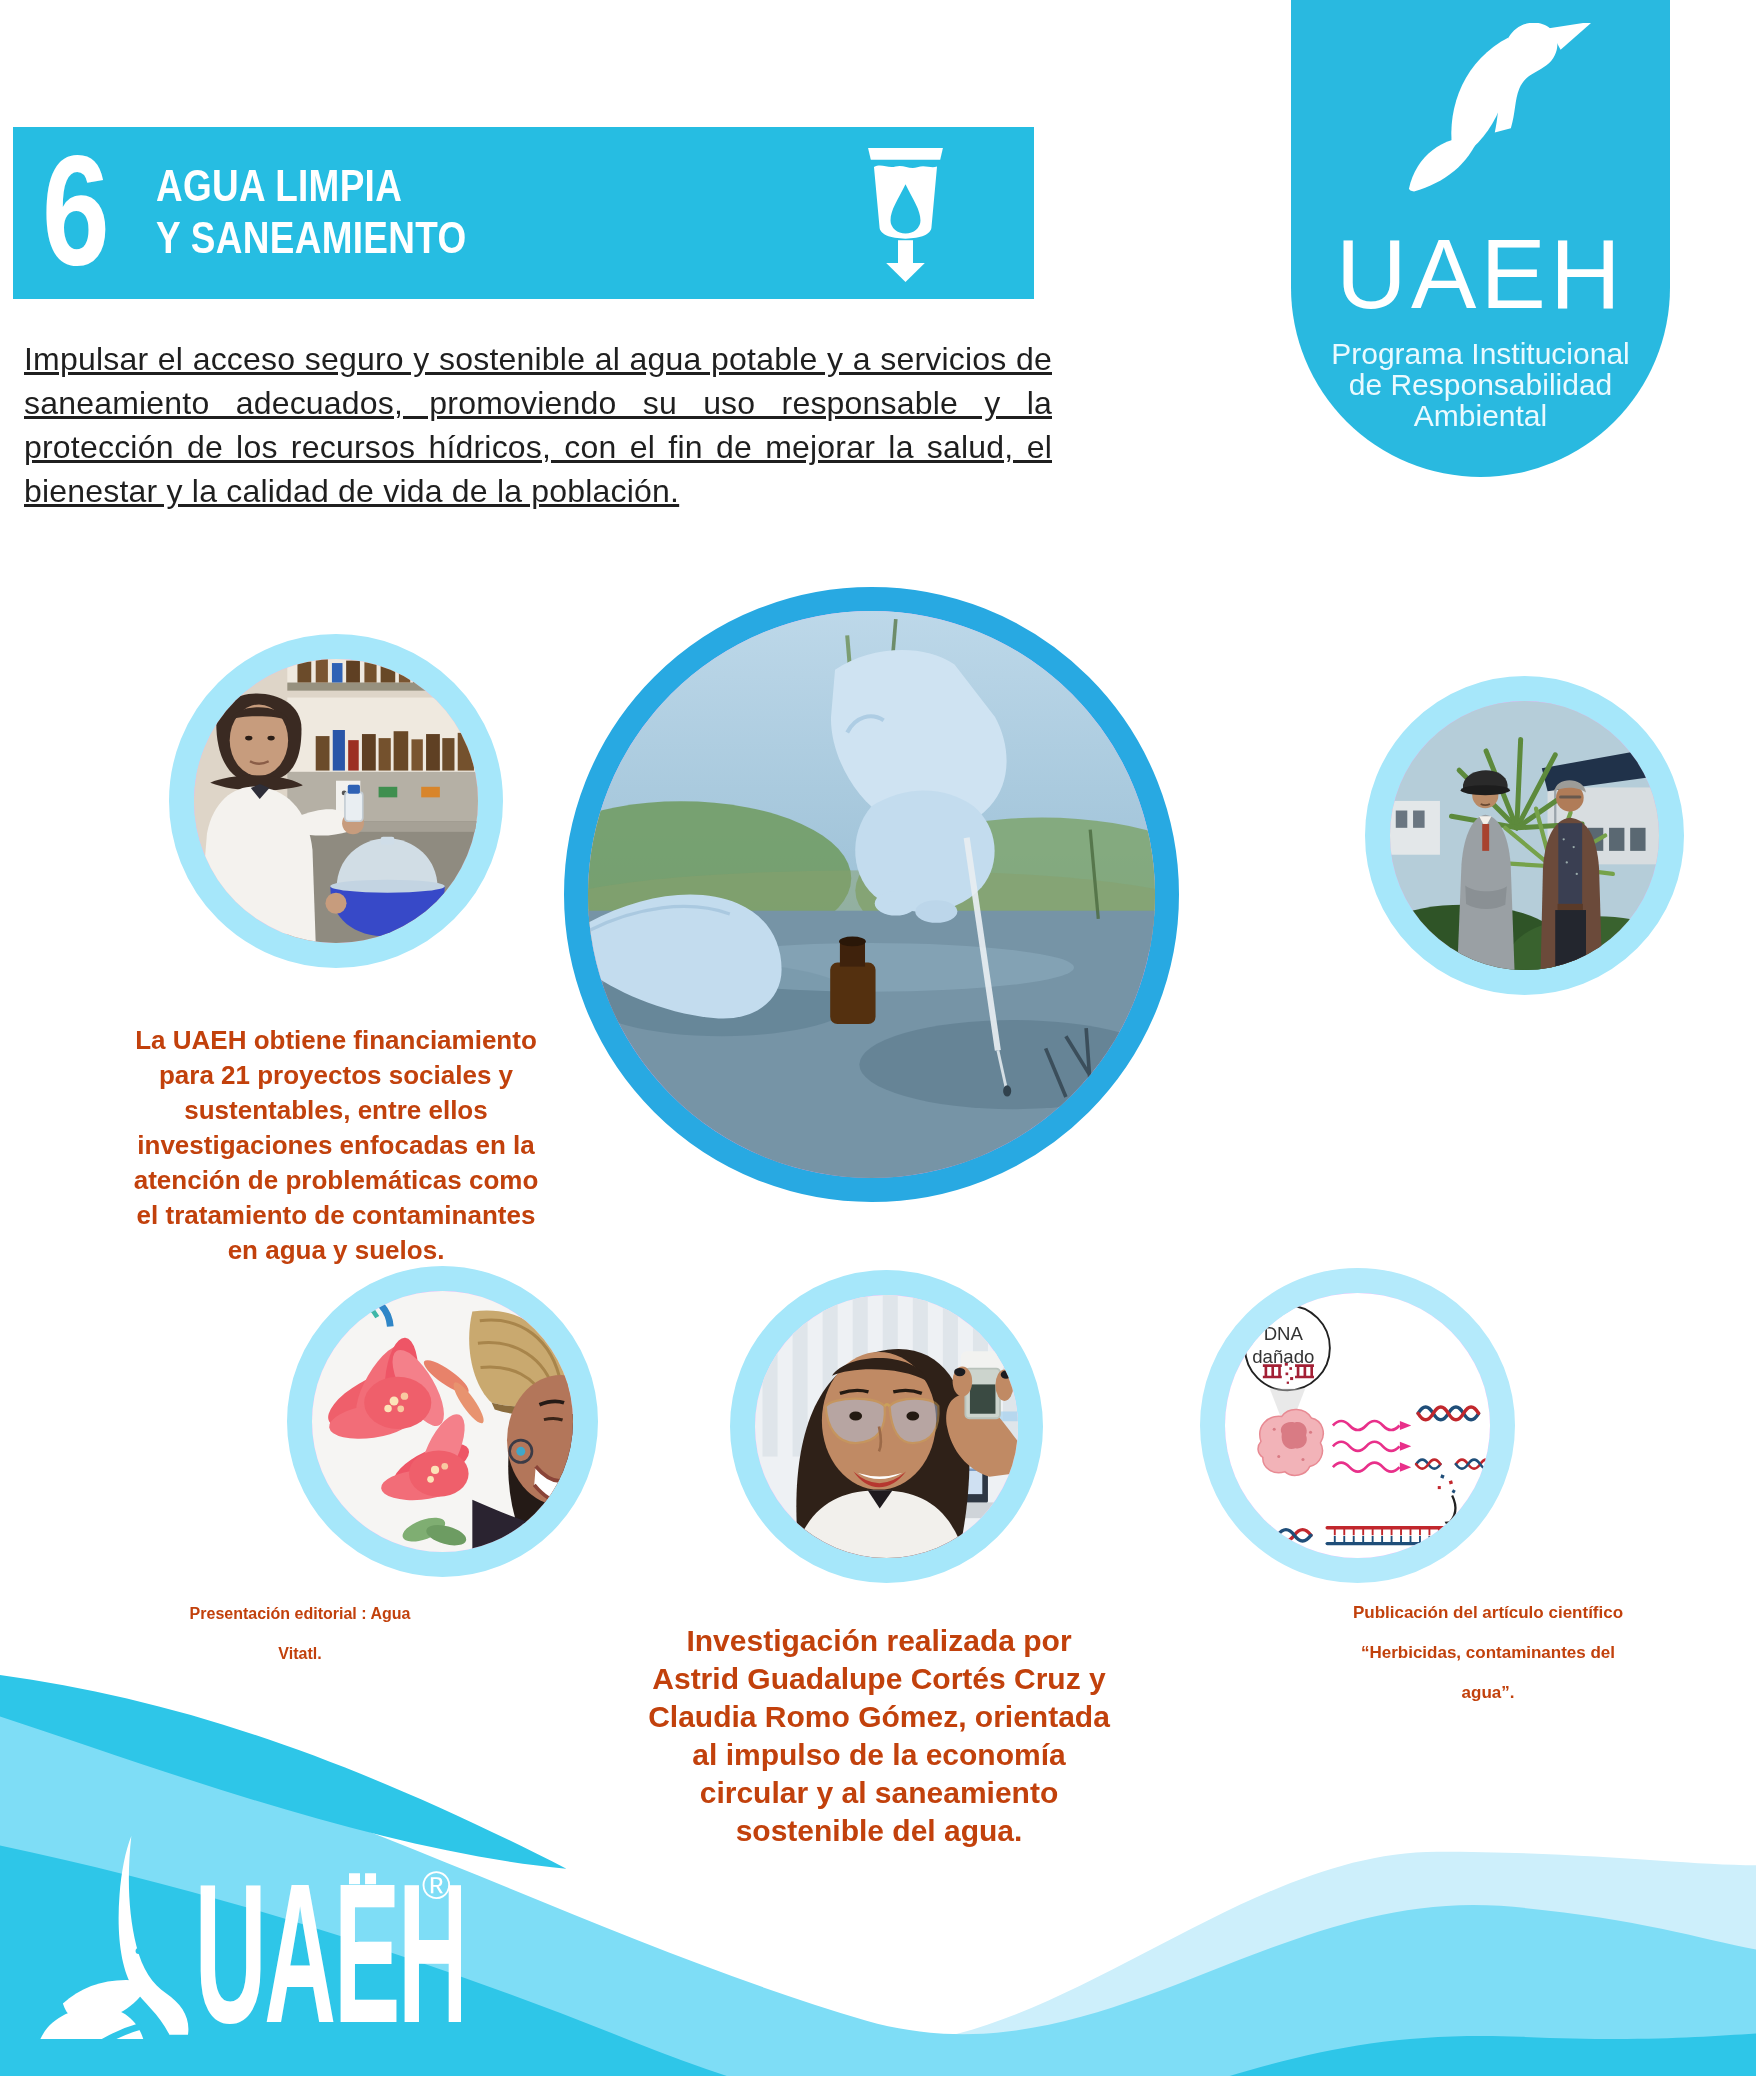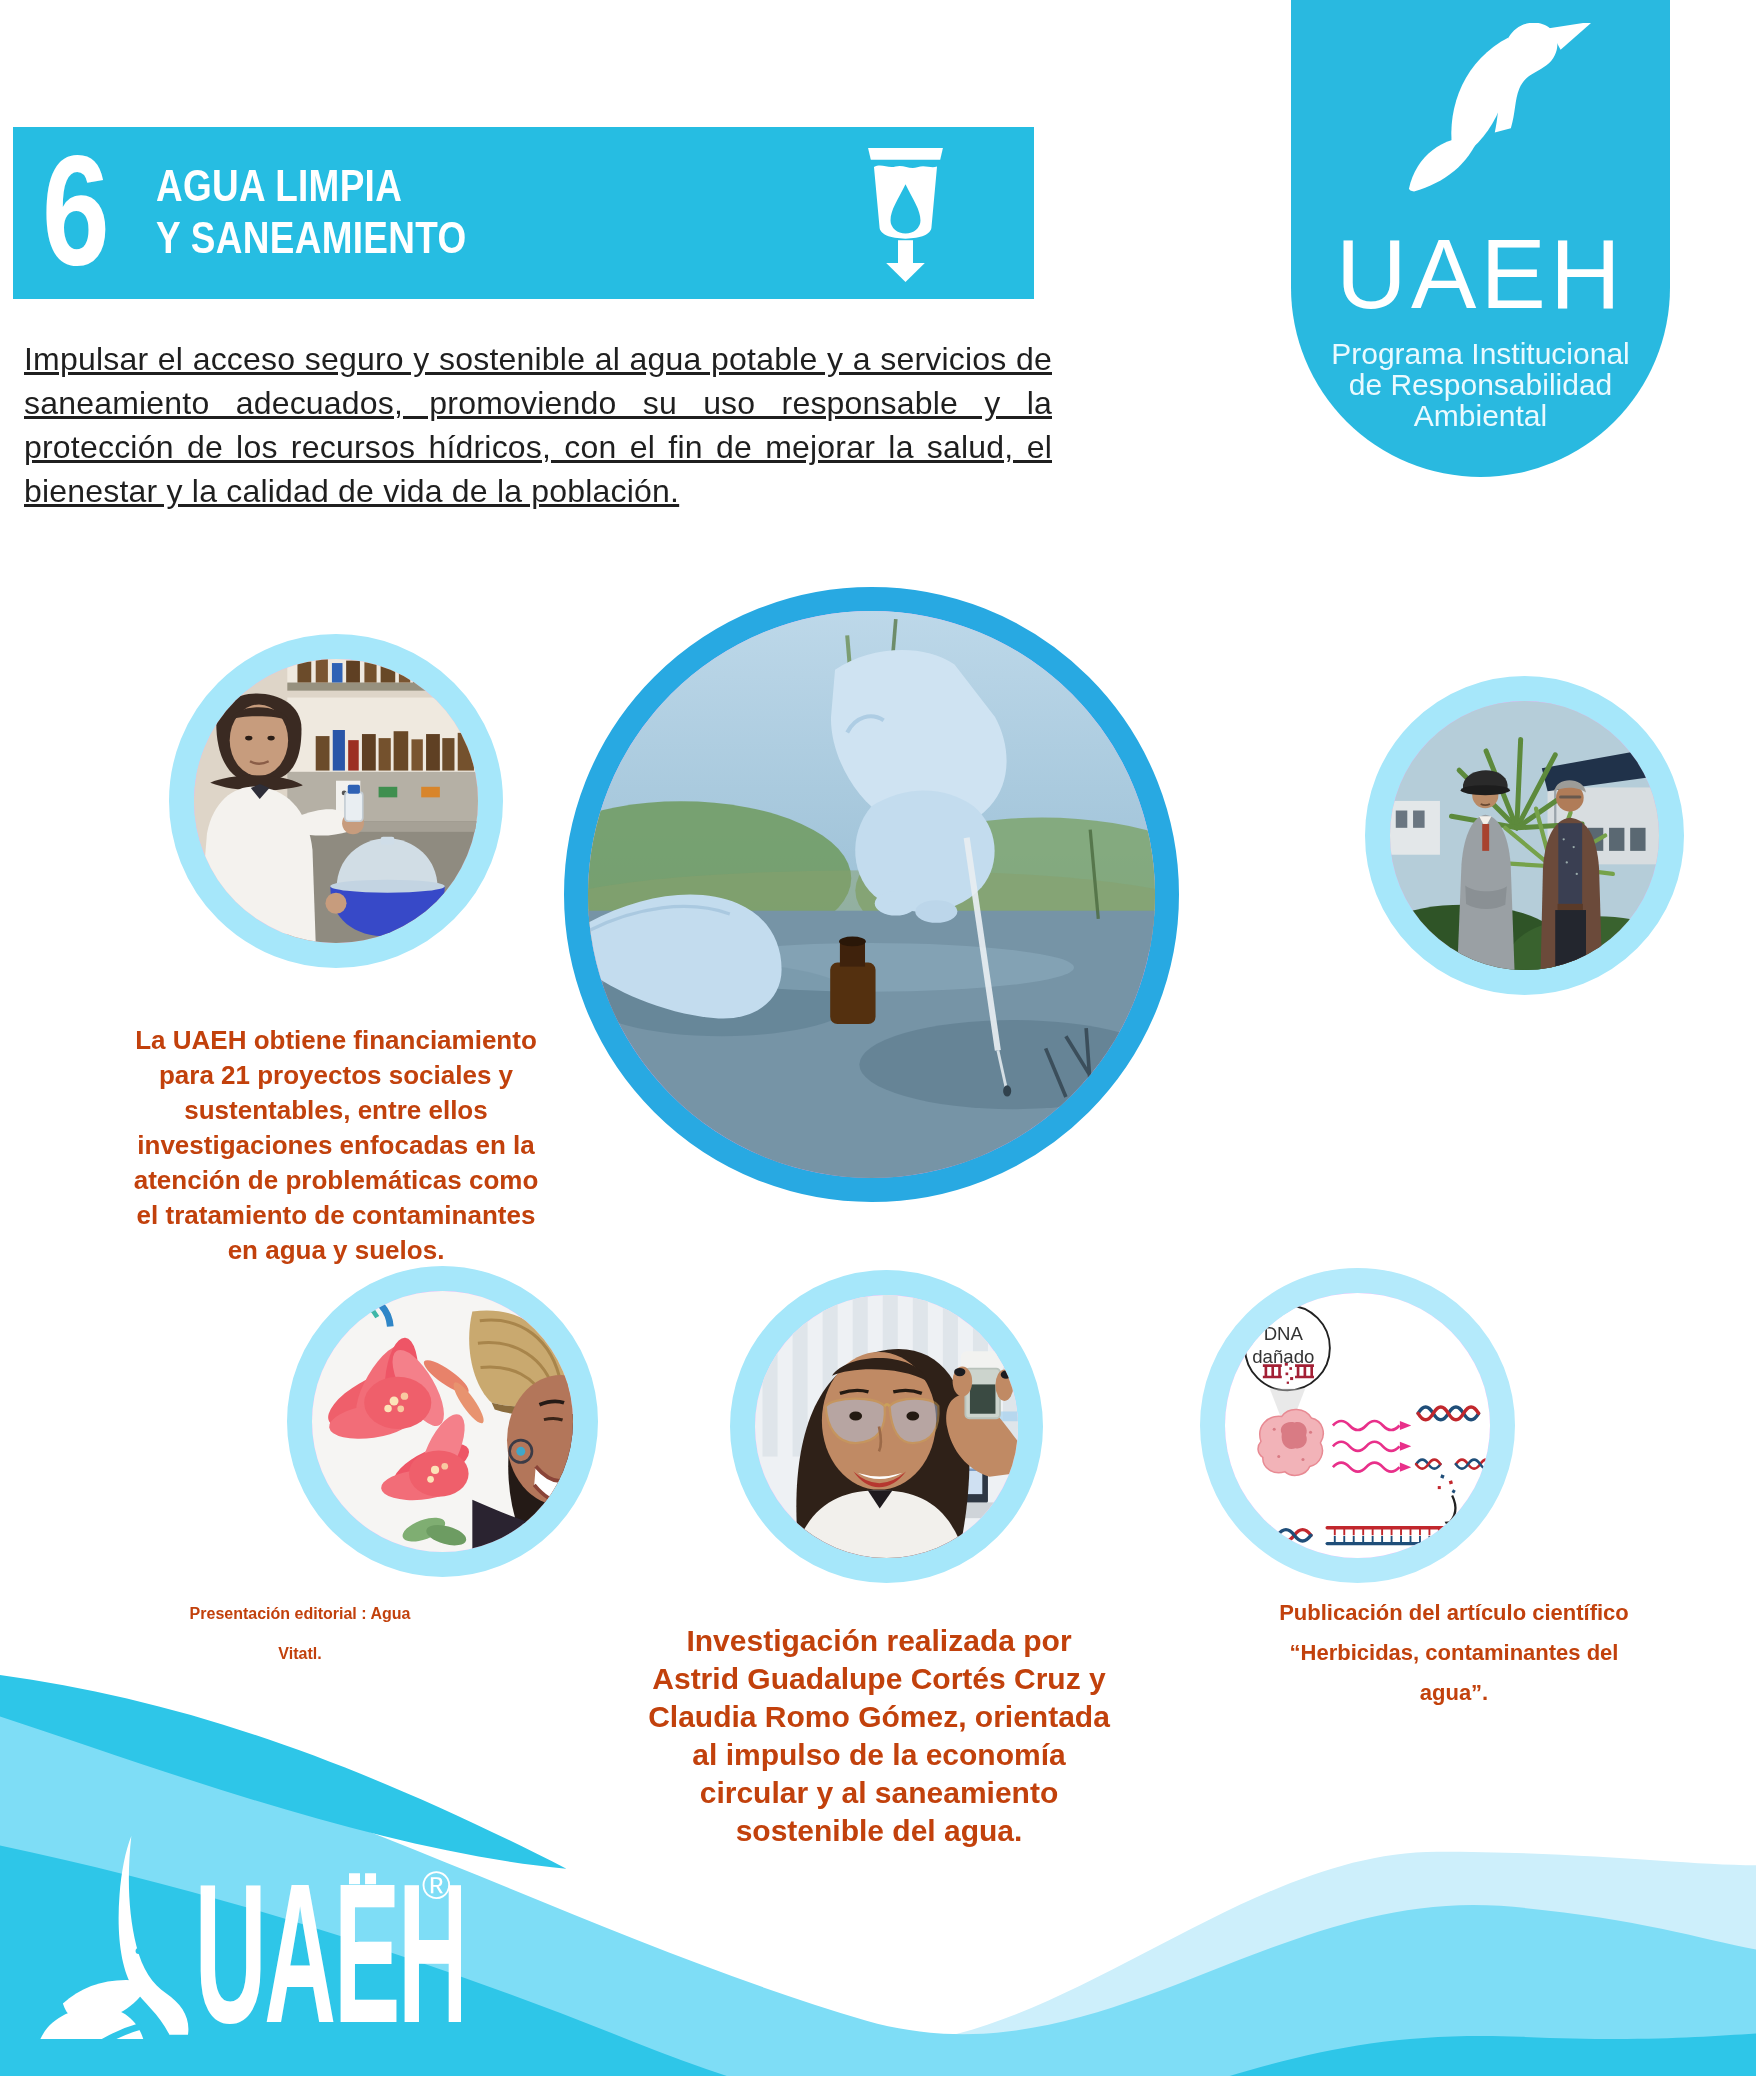--- a/index.html
+++ b/index.html
@@ -37,21 +37,21 @@
   .c-glasses{left:730px;top:1270px;width:313px;height:313px;}
   .c-dna{left:1200px;top:1268px;width:315px;height:315px;border-color:#B4EAFB;}
   .dna-label{position:absolute;left:7%;top:11%;width:30%;text-align:center;color:#333;
     font-size:18.6px;line-height:23px;font-weight:400;}
   
   .caption{position:absolute;text-align:center;color:#c2410c;font-weight:700;}
   .cap-lab{left:72px;top:1023px;width:528px;font-size:26px;line-height:35px;}
   .cap-men{left:1200px;top:1031px;width:537px;font-size:26px;line-height:34px;}
   .cap-flower{left:78px;top:1594px;width:444px;font-size:16px;line-height:40px;text-align:center;}
   .cap-glasses{left:634px;top:1622px;width:490px;font-size:30px;line-height:38px;}
-  .cap-dna{left:1190px;top:1593px;width:528px;font-size:22px;line-height:40px;}
+  .cap-dna{left:1224px;top:1593px;width:528px;font-size:17px;line-height:40px;}
   
   .footer-svg{position:absolute;left:0;top:1670px;width:1757px;height:407px;}
   .uaeh-logo{position:absolute;left:12.7px;top:1836px;width:448px;height:203px;}
 </style>
 </head>
 <body>
 
 <div id="poster">
 
   <div class="sdg-banner">

